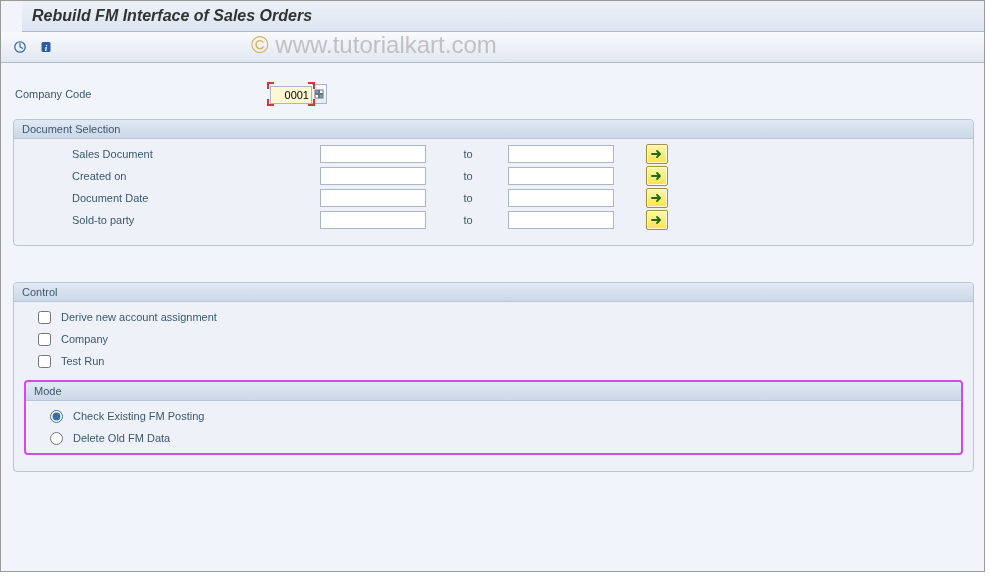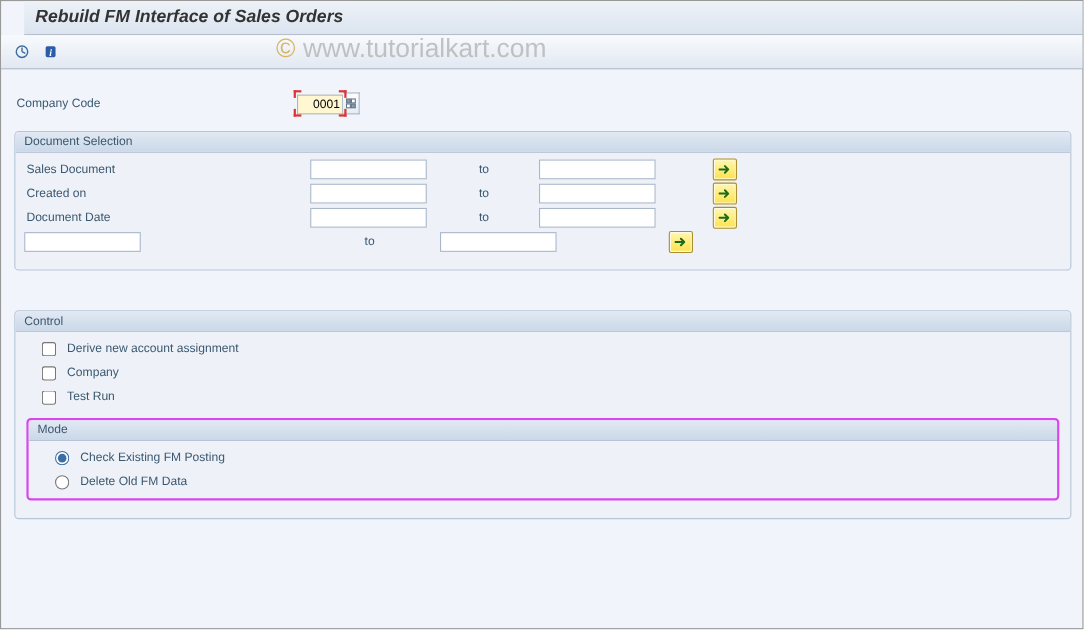--- a/index.html
+++ b/index.html
@@ -165,21 +165,22 @@
     font-size: 11px;
     padding: 3px 8px;
   }
   .group-body { padding: 4px 8px; }
   
   .sel-row {
     display: grid;
     grid-template-columns: 250px 108px 80px 108px 30px 40px;
     align-items: center;
     height: 22px;
-    gap: 10px;
+    gap: 0;
+    margin-left: 48px;
   }
   .sel-row .to { text-align: center; color:#3b5870; }
   .multi-btn {
     width: 20px;
     height: 18px;
     border: 1px solid #a89030;
     background: linear-gradient(#fff7b0,#ffe24c);
     border-radius: 2px;
     display:flex; align-items:center; justify-content:center;
     cursor:pointer;
@@ -281,20 +282,21 @@
           <span class="to">to</span>
           <input type="text" class="fld fld-100" value="" style="">
           <span></span>
           <span class="multi-btn">
             <svg width="12" height="10" viewBox="0 0 12 10">
                 <path d="M1 5 H8 M6 2 L9 5 L6 8" fill="none" stroke="#1a6b1a" stroke-width="1.8" stroke-linecap="round" stroke-linejoin="round"></path>
               </svg>
           </span>
         </div>
         <div class="sel-row">
+          <span class="lbl">Sold-to party</span>
           <input type="text" class="fld fld-100" value="" style="">
           <span class="to">to</span>
           <input type="text" class="fld fld-100" value="" style="">
           <span></span>
           <span class="multi-btn">
             <svg width="12" height="10" viewBox="0 0 12 10">
                 <path d="M1 5 H8 M6 2 L9 5 L6 8" fill="none" stroke="#1a6b1a" stroke-width="1.8" stroke-linecap="round" stroke-linejoin="round"></path>
               </svg>
           </span>
         </div>

